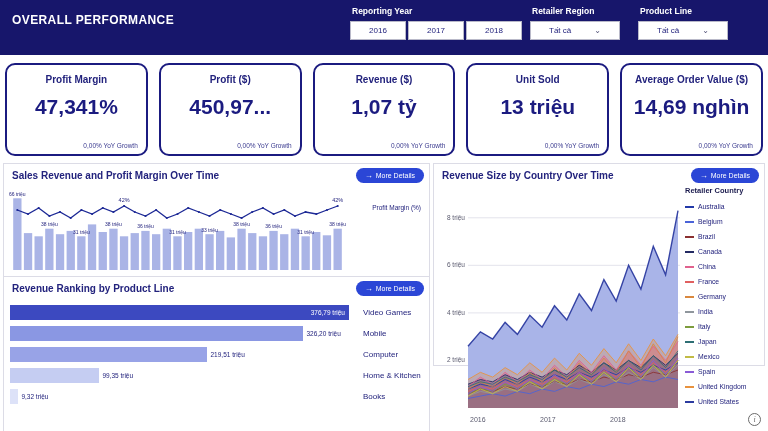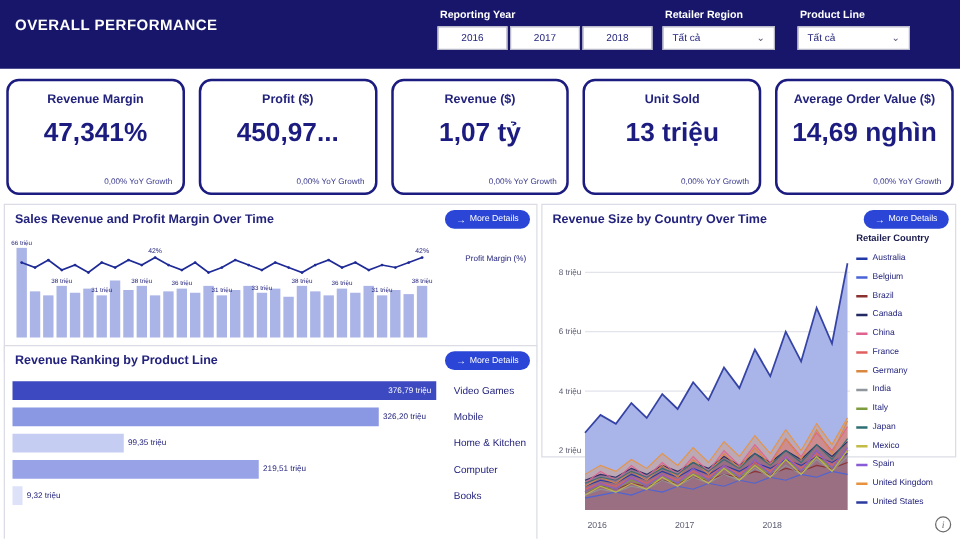--- a/index.html
+++ b/index.html
@@ -13,21 +13,21 @@
   .htitle { position:absolute; left:12px; top:13px; color:#fff; font-size:12px; font-weight:bold; letter-spacing:.4px; }
   .hgroup { position:absolute; top:6px; }
   .hlabel { color:#fff; font-size:8.5px; font-weight:bold; margin-bottom:5px; padding-left:2px; }
   .hg-years { left:350px; width:172px; }
   .yearrow { display:flex; gap:2px; }
   .yearbtn { flex:1; height:19px; background:#fff; border:1px solid #b9b9c9; font-size:8px; color:#23237d;
              display:flex; align-items:center; justify-content:center; cursor:pointer; }
   .hg-region { left:530px; width:90px; }
   .hg-product { left:638px; width:90px; }
   .dd { height:19px; background:#fff; border:1px solid #b9b9c9; display:flex; align-items:center;
-        justify-content:space-between; padding:0 7px; font-size:8px; color:#23237d; cursor:pointer; }
+        justify-content:space-between; padding:0 18px; font-size:8px; color:#23237d; cursor:pointer; }
   .chev { font-size:8px; color:#55557a; }
   
   .kpis { position:absolute; left:5px; top:63px; width:758px; display:flex; gap:11px; }
   .kpi { flex:1; height:93px; background:#fff; border:2px solid #1b1b80; border-radius:10px;
          position:relative; text-align:center; }
   .kpi-title { font-size:10px; font-weight:600; color:#23237d; margin-top:9px; }
   .kpi-value { font-size:21px; font-weight:bold; color:#1b1b80; margin-top:10px; }
   .kpi-growth { position:absolute; right:8px; bottom:5px; font-size:6.5px; color:#3a3a8f; }
   
   .panel { position:absolute; background:#fff; border:1px solid #dcdce6; }
@@ -87,21 +87,21 @@
     <div class="hlabel">Product Line</div>
     <div class="dd">
       <span>Tất cả</span>
       <span class="chev">⌄</span>
     </div>
   </div>
 </div>
 
 <div class="kpis">
   <div class="kpi">
-    <div class="kpi-title">Revenue Margin</div>
+    <div class="kpi-title">Profit Margin</div>
     <div class="kpi-value">47,341%</div>
     <div class="kpi-growth">0,00% YoY Growth</div>
   </div>
   <div class="kpi">
     <div class="kpi-title">Profit ($)</div>
     <div class="kpi-value">450,97...</div>
     <div class="kpi-growth">0,00% YoY Growth</div>
   </div>
   <div class="kpi">
     <div class="kpi-title">Revenue ($)</div>
@@ -230,31 +230,31 @@
       </div>
       <div class="rankrow">
         <div class="ranktrack">
           <div class="rankbar" style="width: 86.5734%; background: rgb(138, 151, 227);"></div>
           <span class="rankval">326,20 triệu</span>
         </div>
         <div class="rankcat">Mobile</div>
       </div>
       <div class="rankrow">
         <div class="ranktrack">
+          <div class="rankbar" style="width: 58.2579%; background: rgb(152, 163, 231);"></div>
+          <span class="rankval">219,51 triệu</span>
+        </div>
+        <div class="rankcat">Computer</div>
+      </div>
+      <div class="rankrow">
+        <div class="ranktrack">
           <div class="rankbar" style="width: 26.3675%; background: rgb(197, 205, 242);"></div>
           <span class="rankval">99,35 triệu</span>
         </div>
         <div class="rankcat">Home &amp; Kitchen</div>
-      </div>
-      <div class="rankrow">
-        <div class="ranktrack">
-          <div class="rankbar" style="width: 58.2579%; background: rgb(152, 163, 231);"></div>
-          <span class="rankval">219,51 triệu</span>
-        </div>
-        <div class="rankcat">Computer</div>
       </div>
       <div class="rankrow">
         <div class="ranktrack">
           <div class="rankbar" style="width: 2.47353%; background: rgb(221, 226, 248);"></div>
           <span class="rankval">9,32 triệu</span>
         </div>
         <div class="rankcat">Books</div>
       </div>
     </div>
 </div>

